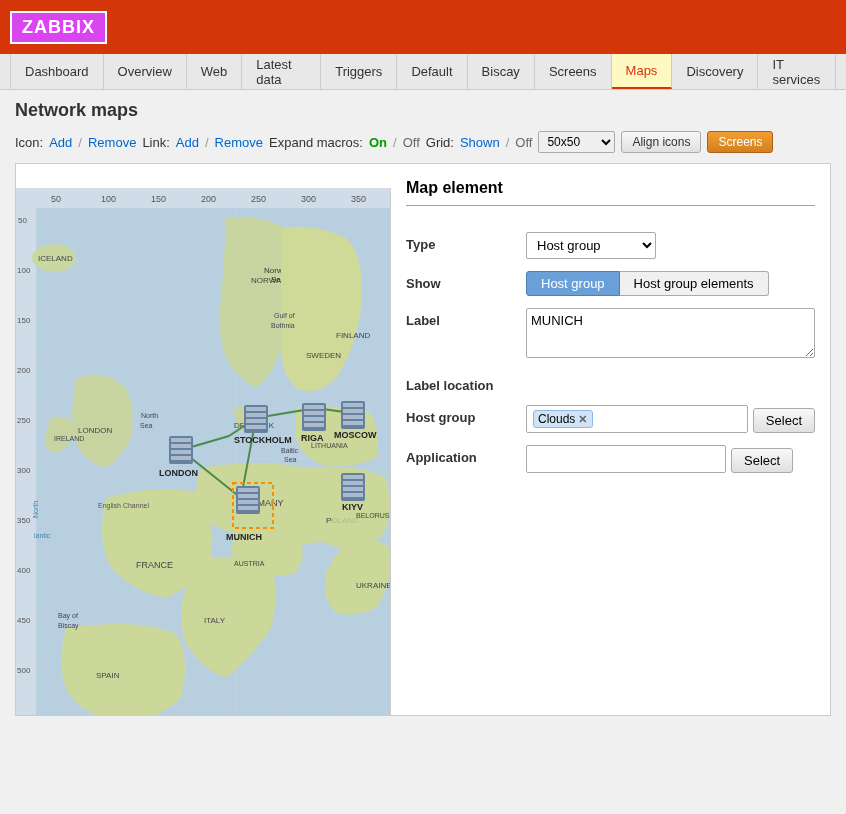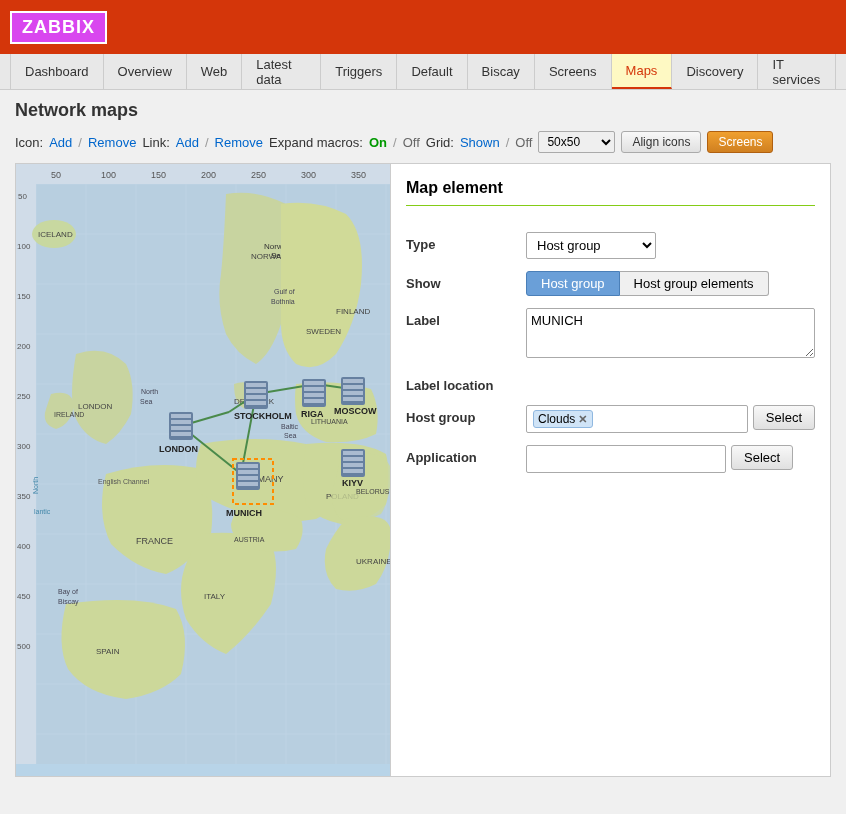--- a/index.html
+++ b/index.html
@@ -134,26 +134,27 @@
     .main-area {
       display: flex;
       gap: 0;
       border: 1px solid #ccc;
       background: #fff;
     }
 
     
     .map-area {
       width: 375px;
-      height: 612px;
+      height: 527px;
       background: #b8d4e8;
       position: relative;
       overflow: hidden;
       border-right: 1px solid #ccc;
       flex-shrink: 0;
+      margin-top: 24px;
     }
 
     
     .right-panel {
       flex: 1;
       padding: 15px;
       background: #fff;
       min-width: 380px;
     }
     .panel-title {
@@ -222,21 +223,21 @@
       padding: 4px;
       font-size: 13px;
       border-radius: 2px;
       resize: vertical;
       font-family: Arial, sans-serif;
     }
 
     
     .host-group-row {
       display: flex;
-      align-items: flex-start;
+      align-items: flex-end;
       gap: 5px;
     }
     .host-group-input {
       flex: 1;
       border: 1px solid #aaa;
       padding: 4px 6px;
       font-size: 13px;
       border-radius: 2px;
       background: #fff;
       min-height: 28px;

